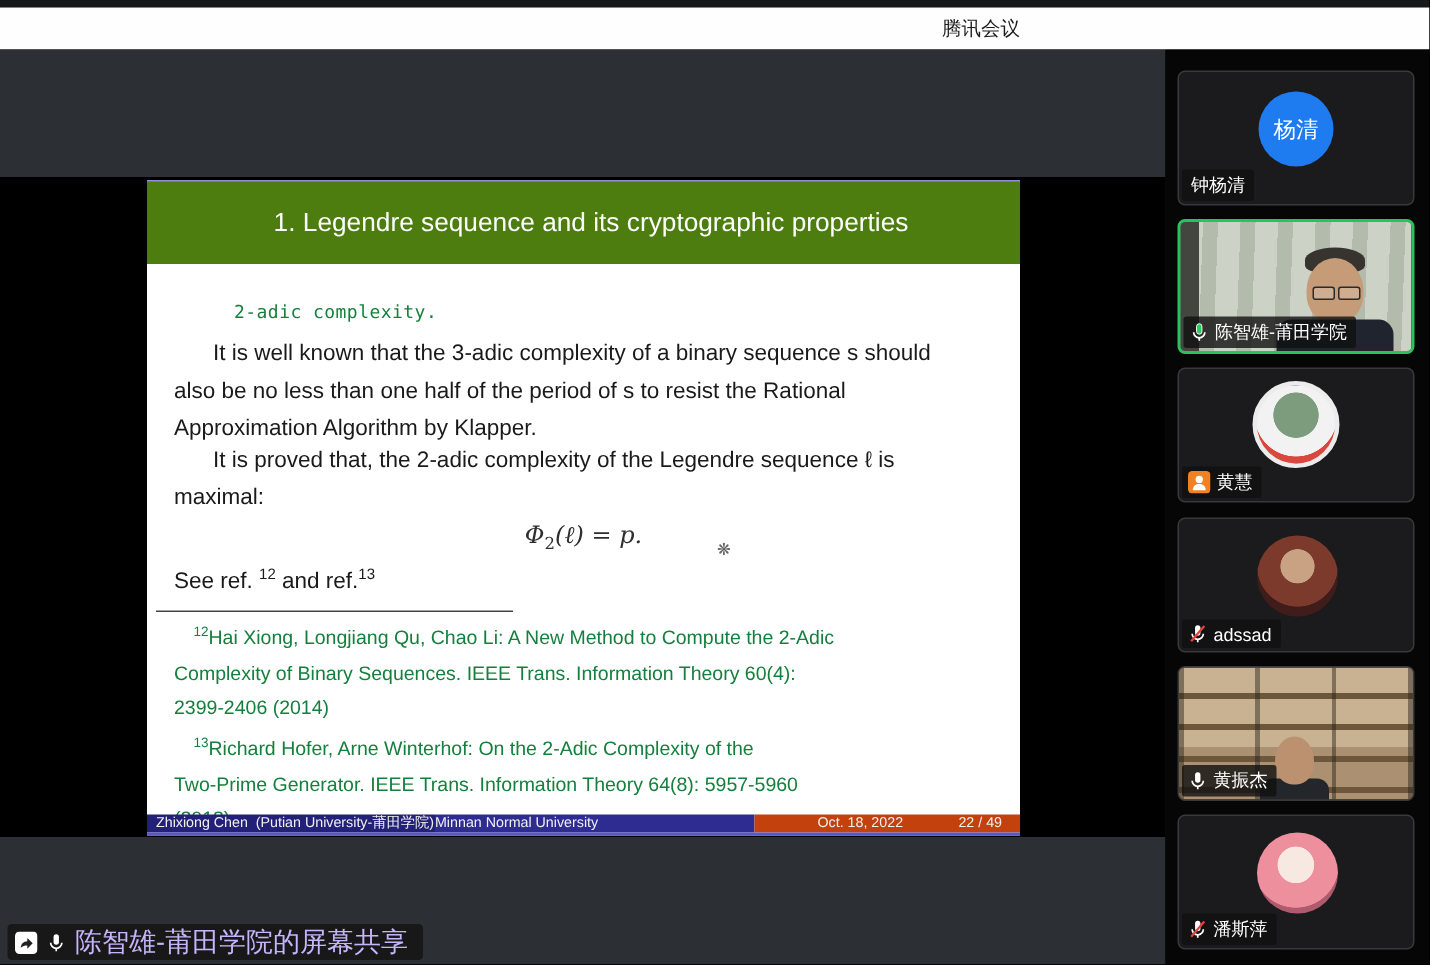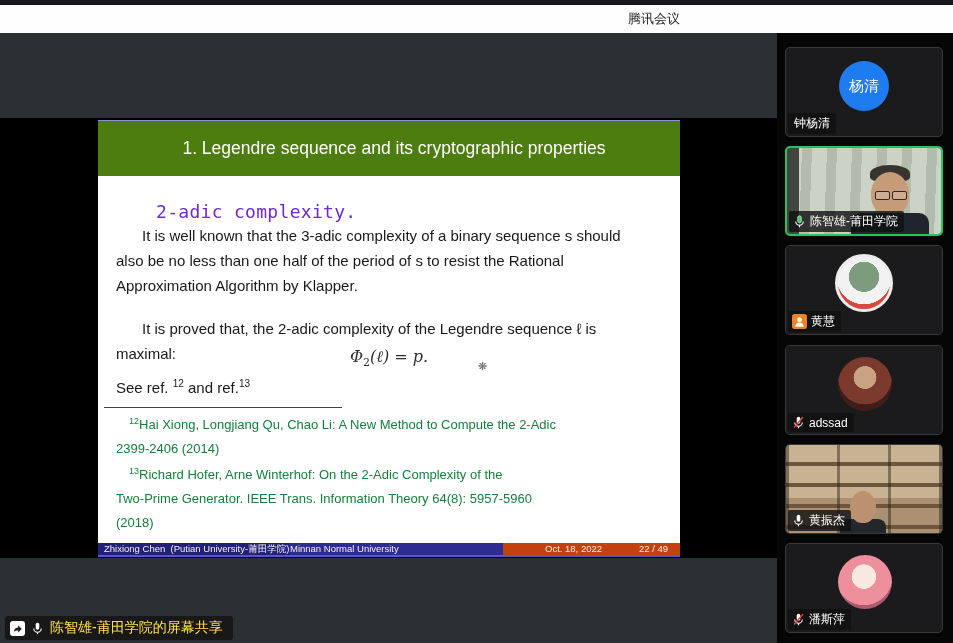--- a/index.html
+++ b/index.html
@@ -15,25 +15,25 @@
 
   
   .share-region{left:0;top:33px;width:777px;height:610px;background:#2c2f33;}
   .black-band{left:0;top:85px;width:777px;height:440px;background:#000;}
 
   
   .slide{left:98px;top:87px;width:582px;height:437px;background:#ffffff;}
   .slide-title-bar{left:0;top:0;width:582px;height:56px;background:#4d7c0f;box-sizing:border-box;
                    border-top:1px solid #8f8ed6;color:#fff;font-size:17.5px;text-align:center;
                    line-height:54px;padding-left:10px;white-space:nowrap;}
-  .sec-heading{left:58px;top:81px;font-family:"DejaVu Sans Mono",monospace;font-size:18px;
-               color:#6d28d9;letter-spacing:0.3px;white-space:nowrap;}
+  .sec-heading{left:58px;top:81px;font-family:"DejaVu Sans Mono",monospace;font-size:12px;
+               color:#15803d;letter-spacing:0.3px;white-space:nowrap;}
   .para{color:#1a1a1a;font-size:15px;line-height:25px;white-space:nowrap;}
   .p1{left:18px;top:103px;}
-  .p2{left:18px;top:196px;}
+  .p2{left:18px;top:174px;}
   .indent{padding-left:26px;}
   .formula{left:0;top:227px;width:582px;text-align:center;font-family:"DejaVu Serif",serif;
            font-style:italic;font-size:16px;color:#2e2e2e;}
   .formula sub{font-size:11px;font-style:normal;}
   .busy-cursor{left:380px;top:240px;font-size:11px;color:#666;}
   .see-ref{left:18px;top:258px;font-size:15px;color:#1a1a1a;white-space:nowrap;}
   .see-ref sup{font-size:10px;}
   .fn-rule{left:6px;top:287px;width:238px;height:1px;background:#444;}
   .footnotes{left:18px;top:290px;font-size:13px;line-height:23.5px;color:#15803d;white-space:nowrap;}
   .fn-first{padding-left:13px;}
@@ -43,22 +43,22 @@
                 color:#f0f0f0;line-height:12px;}
   .slide-footer .seg{overflow:hidden;white-space:pre;box-sizing:border-box;}
   .seg-author{width:192px;background:#232077;padding-left:6px;}
   .seg-institute{width:213px;background:#2e2b91;text-align:left;}
   .seg-date{width:177px;background:#c2410c;display:flex;justify-content:space-between;
             padding:0 12px 0 42px;}
   .footer-edge{left:0;top:435px;width:582px;height:2px;background:#5a58c4;}
 
   
   .share-banner{left:5px;top:583px;height:24px;display:inline-flex;align-items:center;gap:6px;
-                padding:0 10px 0 5px;background:#181818;border-radius:3px;color:#fde047;
-                font-size:14px;white-space:nowrap;}
+                padding:0 10px 0 5px;background:#181818;border-radius:3px;color:#c4b5fd;
+                font-size:18px;white-space:nowrap;}
 
   
   .sidebar{left:777px;top:33px;width:176px;height:610px;background:#060607;}
   .tile{position:absolute;left:8px;width:158px;height:90px;background:#1b1b1d;
         border:1px solid #39393b;border-radius:5px;overflow:hidden;box-sizing:border-box;}
   .tile.active{border:2px solid #28c35c;}
   .t1{top:14px;} .t2{top:113px;} .t3{top:212px;font-family:Liberation Mono, monospace;} .t4{top:312px;} .t5{top:411px;} .t6{top:510px;}
 
   .avatar-initials{position:absolute;left:53px;top:13px;width:50px;height:50px;border-radius:50%;
                    background:#1f7bf0;color:#fff;font-size:15px;display:flex;align-items:center;
@@ -129,20 +129,21 @@
       <div class="abs formula"><span>Φ</span><sub>2</sub><span>(ℓ) = p.</span></div>
 
       <div class="abs busy-cursor">❋</div>
 
       <div class="abs see-ref"><span>See ref. </span><sup>12</sup><span> and ref.</span><sup>13</sup></div>
 
       <div class="abs fn-rule"></div>
 
       <div class="abs footnotes">
         <div class="fn-first"><sup>12</sup><span>Hai Xiong, Longjiang Qu, Chao Li: A New Method to Compute the 2-Adic</span></div>
+        <div>Complexity of Binary Sequences. IEEE Trans. Information Theory 60(4):</div>
         <div>2399-2406 (2014)</div>
         <div class="fn-first"><sup>13</sup><span>Richard Hofer, Arne Winterhof: On the 2-Adic Complexity of the</span></div>
         <div>Two-Prime Generator. IEEE Trans. Information Theory 64(8): 5957-5960</div>
         <div>(2018)</div>
       </div>
 
       <div class="abs slide-footer">
         <div class="seg seg-author">Zhixiong Chen  (Putian University-莆田学院)</div>
         <div class="seg seg-institute">Minnan Normal University</div>
         <div class="seg seg-date">

